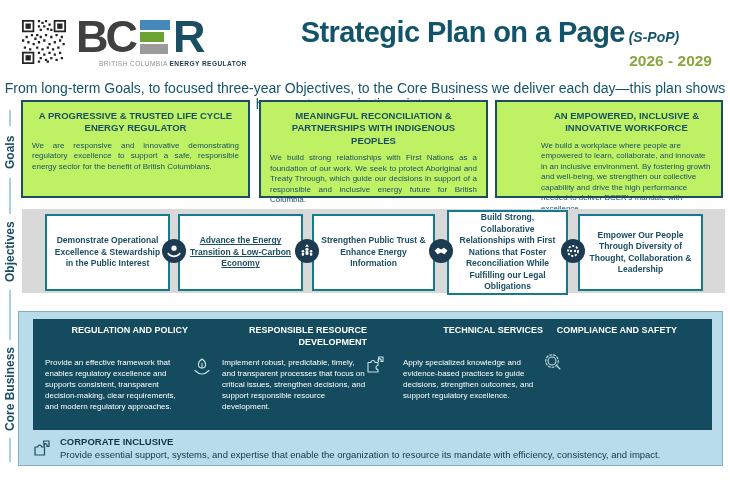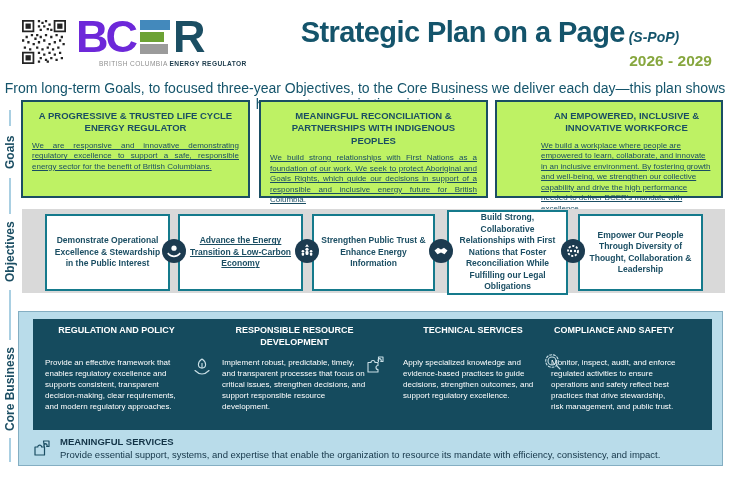--- a/index.html
+++ b/index.html
@@ -1,21 +1,21 @@
 <!DOCTYPE html>
 <html><head>
 <meta charset="utf-8">
 <style>
   html,body{margin:0;padding:0;background:#fff;}
   #page{position:relative;width:730px;height:480px;background:#ffffff;font-family:"Liberation Sans",sans-serif;overflow:hidden;}
 
   
   .qr{position:absolute;left:22px;top:20px;width:44px;height:44px;}
   .logo-row{position:absolute;left:76px;top:13px;height:46px;display:flex;align-items:center;}
-  .logo-bc{font-size:45px;font-weight:bold;color:#6d28d9;letter-spacing:-3px;line-height:1;}
+  .logo-bc{font-size:45px;font-weight:bold;color:#404040;letter-spacing:-3px;line-height:1;}
   .logo-e{display:flex;flex-direction:column;gap:2px;margin:2px 3px 0 5px;}
   .logo-e .bar{height:10px;}
   .bar-blue{width:30px;background:#4389BC;}
   .bar-green{width:24px;background:#6CA234;}
   .bar-gray{width:28px;background:#9B9B9B;}
   .logo-r{font-size:45px;font-weight:bold;color:#1B4E63;letter-spacing:-1px;line-height:1;}
   .logo-sub{position:absolute;left:99px;top:60px;font-size:6.6px;letter-spacing:0.4px;white-space:nowrap;}
   .logo-sub .g{color:#909090;}
   .logo-sub .b{color:#1B3A4A;font-weight:bold;}
 
@@ -27,21 +27,21 @@
   
   .rail-line{position:absolute;left:9px;top:110px;width:2px;height:352px;background:#A9CFE2;}
   .vlabel{position:absolute;left:0;width:20px;display:flex;align-items:center;justify-content:center;background:#fff;color:#1B4E63;font-weight:bold;font-size:12px;writing-mode:vertical-rl;transform:rotate(180deg);}
   .vl-goals{top:126px;height:52px;}
   .vl-obj{top:214px;height:76px;}
   .vl-core{top:340px;height:98px;}
 
   
   .goal{position:absolute;top:100px;height:98px;background:#bef264;border:2px solid #1B4E63;box-sizing:border-box;padding:6px 9px 4px;}
   .goal h3{font-size:9.5px;color:#1B4E63;text-align:center;margin:2px 2px 6px;line-height:1.3;}
-  .goal p{font-size:8px;color:#1B4E63;line-height:1.32;margin:0;text-decoration:underline;}
+  .goal p{font-size:8px;color:#1B4E63;line-height:1.32;margin:0;}
   .goal p.just{text-align:justify;}
   .g1{left:21px;width:229px;}
   .g2{left:259px;width:229px;}
   .g3{left:495px;width:228px;padding-left:44px;}
 
   
   .obj-strip{position:absolute;left:22px;top:209px;width:703px;height:84px;background:#D9D9D9;}
   .obj{position:absolute;top:214px;height:77px;background:#fff;border:2px solid #157A8C;box-sizing:border-box;display:flex;align-items:center;justify-content:center;text-align:center;font-weight:bold;color:#1B4E63;font-size:8.5px;line-height:1.35;padding:2px 5px;}
   .obj.tall{top:210px;height:85px;}
   .o1{left:45px;width:125px;}
@@ -52,21 +52,21 @@
   .obj-icon{position:absolute;top:239px;width:24px;height:24px;border-radius:50%;background:#1C3B50;display:flex;align-items:center;justify-content:center;z-index:3;}
   .oi1{left:162px;}
   .oi2{left:295px;}
   .oi3{left:429px;}
   .oi4{left:561px;}
 
   
   .core-panel{position:absolute;left:18px;top:311px;width:705px;height:155px;background:#B9DCEA;border:1.5px solid #84AEC2;box-sizing:border-box;}
   .core-dark{position:absolute;left:33px;top:319px;width:679px;height:111px;background:#154B5E;}
   .cc{position:absolute;top:325px;color:#fff;}
-  .cc h4{font-size:9px;text-align:center;margin:0;line-height:1.3;min-height:27px;}
+  .cc h4{font-size:9px;text-align:right;margin:0;line-height:1.3;min-height:27px;}
   .cc p{font-size:8px;line-height:1.38;margin:5px 0 0;}
   .c1{left:45px;width:143px;}
   .c2{left:222px;width:145px;}
   .c3{left:403px;width:140px;}
   .c4{left:551px;width:126px;}
   .core-icon{position:absolute;width:22px;height:22px;}
   .ci1{left:191px;top:356px;}
   .ci2{left:364px;top:353px;}
   .ci3{left:542px;top:351px;}
 
@@ -115,21 +115,21 @@
   <div class="vlabel vl-goals">Goals</div>
   <div class="vlabel vl-obj">Objectives</div>
   <div class="vlabel vl-core">Core Business</div>
 
   <div class="goal g1">
     <h3>A PROGRESSIVE &amp; TRUSTED LIFE CYCLE ENERGY REGULATOR</h3>
     <p class="just">We are responsive and innovative demonstrating regulatory excellence to support a safe, responsible energy sector for the benefit of British Columbians.</p>
   </div>
   <div class="goal g2">
     <h3>MEANINGFUL RECONCILIATION &amp; PARTNERSHIPS WITH INDIGENOUS PEOPLES</h3>
-    <p class="just">We build strong relationships with First Nations as a foundation of our work. We seek to protect Aboriginal and Goals Rights, which guide our decisions in support of a responsible and inclusive energy future for British Columbia.</p>
+    <p class="just">We build strong relationships with First Nations as a foundation of our work. We seek to protect Aboriginal and Treaty Through, which guide our decisions in support of a responsible and inclusive energy future for British Columbia.</p>
   </div>
   <div class="goal g3">
     <h3>AN EMPOWERED, INCLUSIVE &amp; INNOVATIVE WORKFORCE</h3>
     <p>We build a workplace where people are empowered to learn, collaborate, and innovate in an inclusive environment. By fostering growth and well-being, we strengthen our collective capability and drive the high performance needed to deliver BCER's mandate with excellence.</p>
   </div>
 
   <div class="obj-strip"></div>
   <div class="obj o1">Demonstrate Operational Excellence &amp; Stewardship in the Public Interest</div>
   <div class="obj o2">Advance the Energy Transition &amp; Low-Carbon Economy</div>
   <div class="obj o3">Strengthen Public Trust &amp; Enhance Energy Information</div>
@@ -178,21 +178,20 @@
   <div class="cc c2">
     <h4>RESPONSIBLE RESOURCE DEVELOPMENT</h4>
     <p>Implement robust, predictable, timely, and transparent processes that focus on critical issues, strengthen decisions, and support responsible resource development.</p>
   </div>
   <div class="cc c3">
     <h4>TECHNICAL SERVICES</h4>
     <p>Apply specialized knowledge and evidence-based practices to guide decisions, strengthen outcomes, and support regulatory excellence.</p>
   </div>
   <div class="cc c4">
     <h4>COMPLIANCE AND SAFETY</h4>
-    <p>Monitor, inspect, audit, and enforce regulated activities to ensure operations and safety reflect best practices that drive stewardship, risk management, and public trust.</p>
   </div>
 
   <svg class="core-icon ci1" viewBox="0 0 22 22">
     <g fill="none" stroke="#C9DFE6" stroke-width="1.1" stroke-linecap="round" stroke-linejoin="round">
       <path d="M11 3c2.4 1.6 3.6 3.5 3.6 5.6 0 1.9-1.6 3.4-3.6 3.4s-3.6-1.5-3.6-3.4C7.4 6.5 8.6 4.6 11 3z"></path>
       <path d="M11 12V7.5"></path>
       <path d="M4 14.5c2.3 2.3 4.6 3.5 7 3.5s4.7-1.2 7-3.5"></path>
     </g>
   </svg>
   <svg class="core-icon ci2" viewBox="0 0 22 22">
@@ -209,17 +208,17 @@
     </g>
   </svg>
 
   <svg class="corp-icon" viewBox="0 0 22 22">
     <g fill="none" stroke="#1B4E63" stroke-width="1.2" stroke-linecap="round" stroke-linejoin="round">
       <path d="M4 10h2.8a1.9 1.9 0 1 1 3.8 0H13.5v8H4z"></path>
       <path d="M12.5 4H18v5.5h-2.3a1.6 1.6 0 1 0-2.4 0z"></path>
     </g>
   </svg>
   <div class="corp-text">
-    <h5>MEANINGFUL SERVICES</h5>
+    <h5>CORPORATE INCLUSIVE</h5>
     <p>Provide essential support, systems, and expertise that enable the organization to resource its mandate with efficiency, consistency, and impact.</p>
   </div>
 
 </div>
 
 </body></html>

